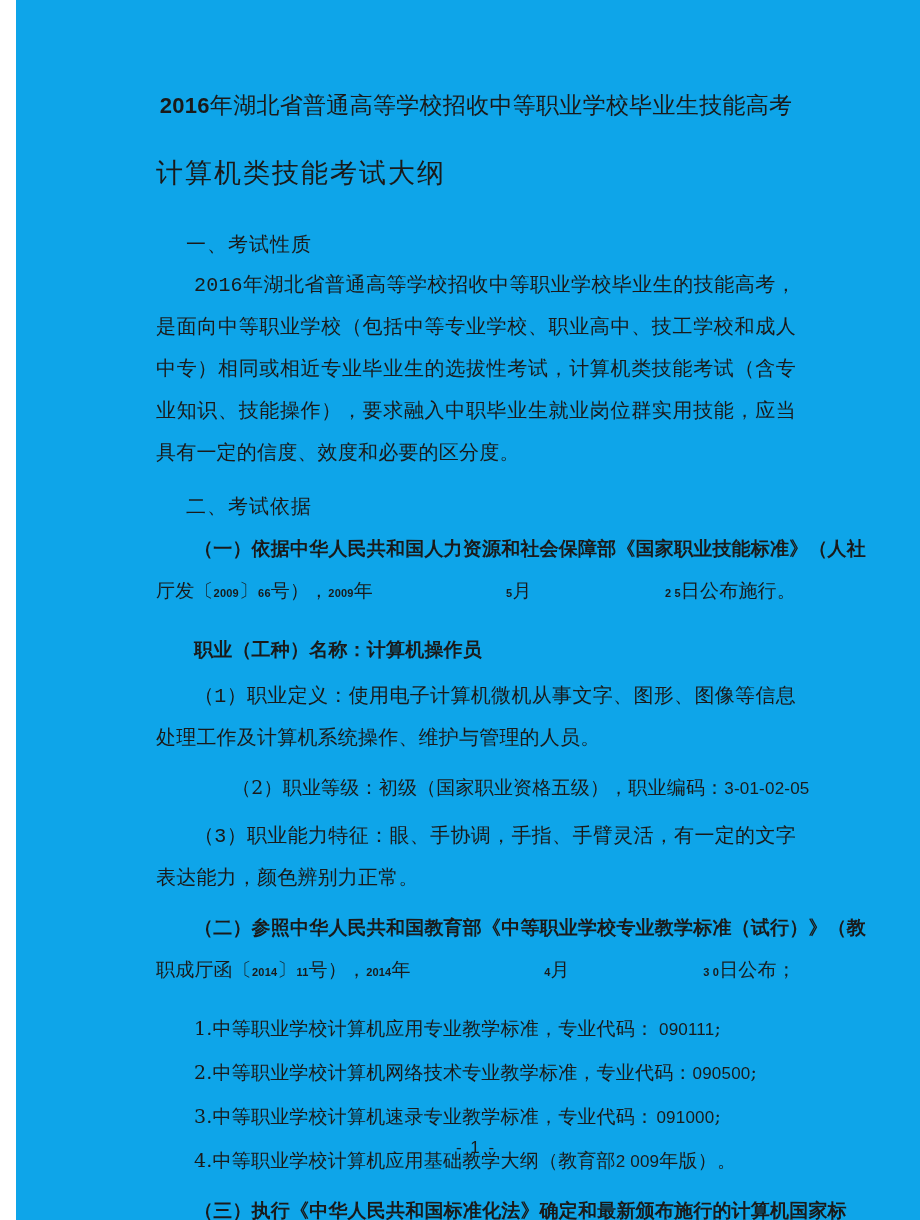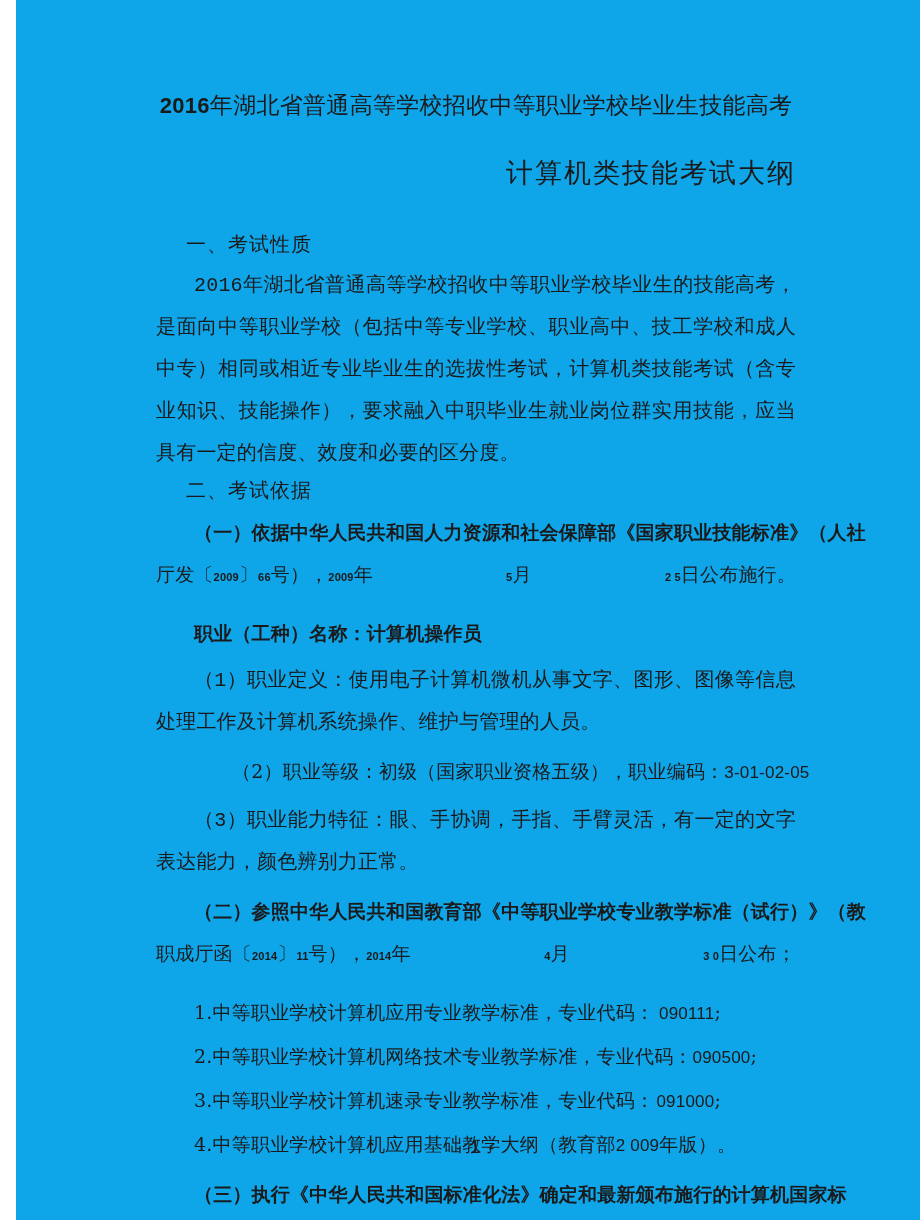--- a/index.html
+++ b/index.html
@@ -44,21 +44,21 @@
   }
   .title-main .num {
     font-family: "Liberation Sans", "DejaVu Sans", sans-serif;
     font-weight: bold;
     font-size: 22px;
   }
 
   .title-sub {
     font-size: 27px;
     line-height: 40px;
-    text-align: right;
+    text-align: left;
     letter-spacing: 2px;
     margin-top: 30px;
     font-weight: normal;
   }
 
   
   .sec-head {
     font-size: 20px;
     line-height: 30px;
     margin-top: 36px;
@@ -138,21 +138,21 @@
     <div class="title-main"><span class="num">2016</span><span>年湖北省普通高等学校招收中等职业学校毕业生技能高考</span></div>
 
     <div class="title-sub">计算机类技能考试大纲</div>
 
     <div class="sec-head">一、考试性质</div>
 
     <div class="spacer-s"></div>
 
     <p class="para">2016年湖北省普通高等学校招收中等职业学校毕业生的技能高考，是面向中等职业学校（包括中等专业学校、职业高中、技工学校和成人中专）相同或相近专业毕业生的选拔性考试，计算机类技能考试（含专业知识、技能操作），要求融入中职毕业生就业岗位群实用技能，应当具有一定的信度、效度和必要的区分度。</p>
 
-    <div class="sec-head" style="margin-top:0;">二、考试依据</div>
+    <div class="sec-head" style="margin-top:16px;">二、考试依据</div>
 
     <div class="spacer-s"></div>
 
     <div class="list-line">（一）依据中华人民共和国人力资源和社会保障部《国家职业技能标准》（人社</div>
 
     <div class="justify-line">
       <span><span>厅发〔</span><span class="sans-b">2009</span><span>〕</span><span class="sans-b">66</span><span>号），</span><span class="sans-b">2009</span><span>年</span></span>
       <span><span class="sans-b">5</span><span>月</span></span>
       <span><span class="sans-b">2 5</span><span>日公布施行。</span></span>
     </div>

